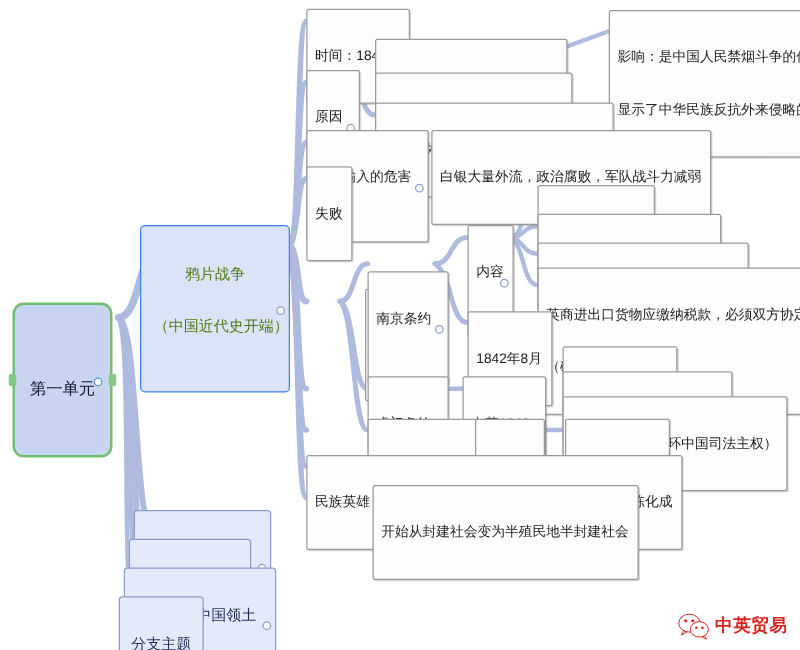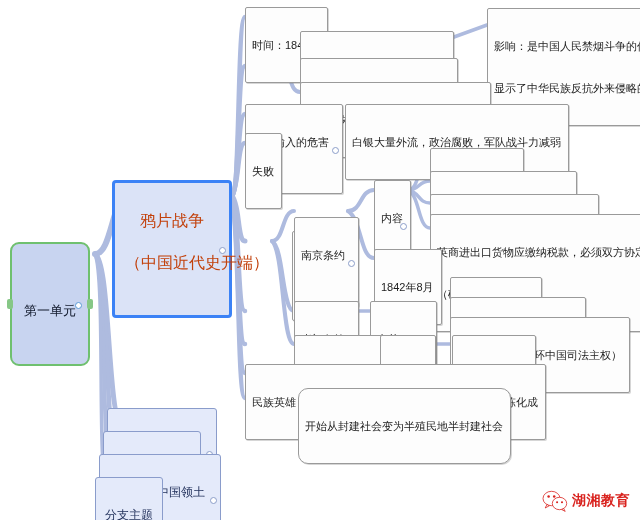--- a/index.html
+++ b/index.html
@@ -44,24 +44,24 @@
     border: 2px solid #6fc06f;
     border-radius: 9px;
     font-size: 13px;
     color: #0f172a;
     padding: 4px 12px;
     box-shadow: none;
   }
   
   .node.main {
     background: #dbe3f7;
-    border: 3px solid #3b82f6;
+    border: 1px solid #3b82f6;
     border-radius: 4px;
-    font-size: 16px;
-    color: #c2410c;
+    font-size: 12px;
+    color: #4d7c0f;
     text-align: center;
     padding: 3px 10px;
     box-shadow: none;
   }
   
   .node.branch {
     background: #e4eafa;
     border: 1px solid #8a9ccb;
     border-radius: 3px;
     font-size: 12px;
@@ -182,20 +182,24 @@
   <div class="node main two-line" style="left:112px; top:180px; width:120px; text-align:center;">
     <span class="txt">鸦片战争</span>
     <span class="txt">（中国近代史开端）</span>
     <span class="handle"></span>
   </div>
 
   <div class="node" style="left:245px; top:7px;">
     <span class="txt">时间：1840年</span>
   </div>
 
+  <div class="node" style="left:245px; top:56px; padding-right:13px;">
+    <span class="txt">原因</span>
+    <span class="handle"></span>
+  </div>
 
   <div class="node" style="left:300px; top:31px; padding-right:14px;">
     <span class="txt">导火线：林则徐，虎门销烟</span>
     <span class="handle"></span>
   </div>
 
   <div class="node two-line" style="left:487px; top:8px;">
     <span class="txt">影响：是中国人民禁烟斗争的伟大胜利</span>
     <span class="txt">显示了中华民族反抗外来侵略的坚强意志</span>
   </div>
@@ -291,21 +295,21 @@
 
   <div class="node" style="left:452px; top:335px;">
     <span class="txt">中法 黄埔条约</span>
   </div>
 
   <div class="node" style="left:245px; top:364px;">
     <span class="txt">民族英雄：林则徐，广东水师提督关天培，江南提督陈化成</span>
   </div>
 
 
-  <div class="node" style="left:298px; top:388px;border-radius:10px;">
+  <div class="node" style="left:298px; top:388px;">
     <span class="txt">开始从封建社会变为半殖民地半封建社会</span>
   </div>
 
   <div class="node branch" style="left:107px; top:408px; padding-right:15px;">
     <span class="txt">第二次鸦片战争</span>
     <span class="handle"></span>
   </div>
 
   <div class="node branch" style="left:103px; top:431px; padding-right:15px;">
     <span class="txt">太平天国运动</span>
@@ -325,16 +329,16 @@
     <svg class="wechat-icon" width="26" height="22" viewBox="0 0 26 22">
       <ellipse cx="9.5" cy="8.5" rx="8.5" ry="7.2" fill="#ffffff" stroke="#d9231f" stroke-width="0.8"></ellipse>
       <path d="M5,14.4 L3.2,18 L7.2,15.8 Z" fill="#ffffff" stroke="#d9231f" stroke-width="0.8"></path>
       <circle cx="6.6" cy="6.6" r="1.25" fill="#d9231f"></circle>
       <circle cx="12.2" cy="6.6" r="1.25" fill="#d9231f"></circle>
       <ellipse cx="17.5" cy="13.5" rx="7.2" ry="6.2" fill="#ffffff" stroke="#d9231f" stroke-width="0.8"></ellipse>
       <path d="M21.6,18.4 L23.2,21.4 L19.8,19.6 Z" fill="#ffffff" stroke="#d9231f" stroke-width="0.8"></path>
       <circle cx="15.1" cy="12.2" r="1.05" fill="#d9231f"></circle>
       <circle cx="20.0" cy="12.2" r="1.05" fill="#d9231f"></circle>
     </svg>
-    <span class="wm-text">湖湘教育</span>
+    <span class="wm-text">中英贸易</span>
   </div>
 
 </div>
 
 </body></html>

